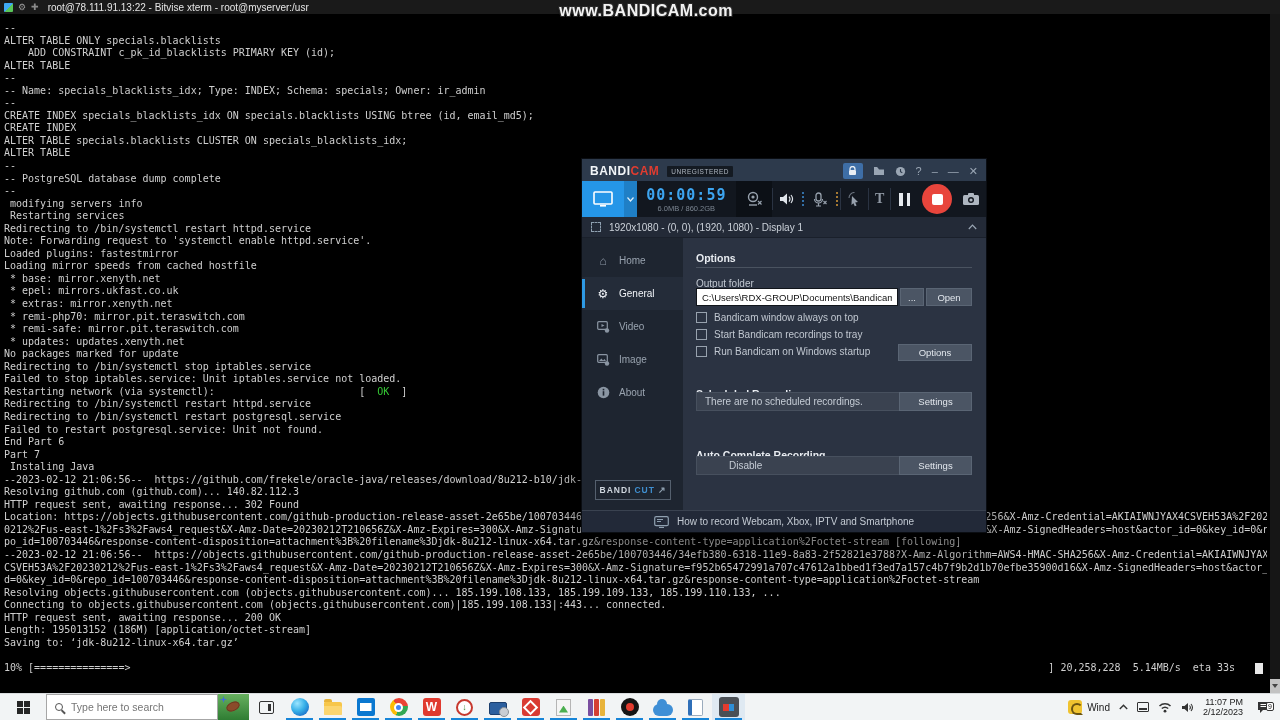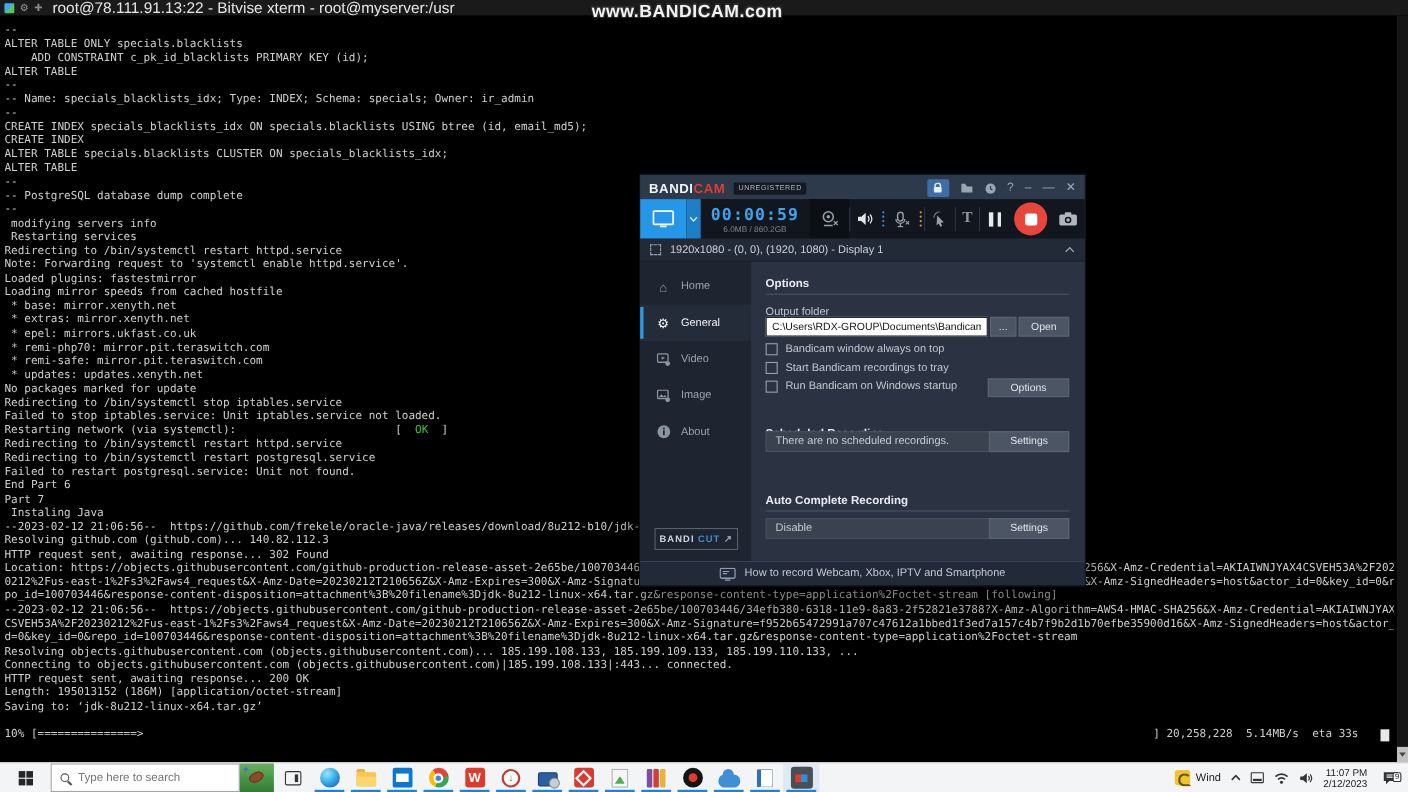--- a/index.html
+++ b/index.html
@@ -4,24 +4,24 @@
 <style>
   * { margin:0; padding:0; box-sizing:border-box; }
   html,body { width:1280px; height:720px; overflow:hidden; background:#000; font-family:"Liberation Sans",sans-serif; }
   .screen { position:relative; width:1280px; height:720px; background:#000; overflow:hidden; }
 
   
   .xterm-titlebar { position:absolute; top:0; left:0; right:0; height:14px; background:#1a1a1a; display:flex; align-items:center; gap:5px; padding-left:4px; }
   .xt-appicon { width:9px; height:9px; background:linear-gradient(135deg,#3fa9f5 50%,#59c659 50%); border-radius:1px; }
   .xt-gear { color:#9a9a9a; font-size:9px; line-height:9px; }
   .xt-plus { color:#8a8a8a; font-size:9px; line-height:9px; }
-  .xt-title { color:#e6e6e6; font-size:14px; margin-left:4px; }
+  .xt-title { color:#e6e6e6; font-size:10px; margin-left:4px; }
 
   
-  .watermark { position:absolute; top:2px; left:538px; width:195px; text-align:left; font-size:16px; font-weight:bold; letter-spacing:.5px; color:#f2f2f2;
+  .watermark { position:absolute; top:2px; left:538px; width:195px; text-align:right; font-size:16px; font-weight:bold; letter-spacing:.5px; color:#f2f2f2;
     text-shadow:-1px -1px 0 #2a2a2a,1px -1px 0 #2a2a2a,-1px 1px 0 #2a2a2a,1px 1px 0 #2a2a2a,0 2px 3px rgba(0,0,0,.9); z-index:50; }
 
   
   .terminal { position:absolute; top:14px; left:4px; right:13px; bottom:27px; padding-top:8px; font-family:"DejaVu Sans Mono",monospace; font-size:10px; color:#cfcfcf; overflow:hidden; }
   .tline { height:12.55px; line-height:12.55px; white-space:pre; overflow:hidden; }
   .progress-line { height:12.55px; line-height:12.55px; white-space:pre; display:flex; align-items:center; padding-right:4px; }
   .progress-spacer { flex:1; }
   .cursor-block { display:inline-block; width:8px; height:11px; background:#e8e8e8; margin-left:20px; }
   .term-scrollbar { position:absolute; top:14px; right:0; width:10px; bottom:27px; background:#161616; z-index:5; }
   .sb-down { position:absolute; bottom:0; left:0; right:0; height:14px; background:#c2c2c2; display:flex; align-items:center; justify-content:center; }
@@ -171,22 +171,22 @@
         <div class="tline"><span>--</span></div>
         <div class="tline"><span>-- PostgreSQL database dump complete</span></div>
         <div class="tline"><span>--</span></div>
         <div class="tline"><span> modifying servers info</span></div>
         <div class="tline"><span> Restarting services</span></div>
         <div class="tline"><span>Redirecting to /bin/systemctl restart httpd.service</span></div>
         <div class="tline"><span>Note: Forwarding request to 'systemctl enable httpd.service'.</span></div>
         <div class="tline"><span>Loaded plugins: fastestmirror</span></div>
         <div class="tline"><span>Loading mirror speeds from cached hostfile</span></div>
         <div class="tline"><span> * base: mirror.xenyth.net</span></div>
+        <div class="tline"><span> * epel: mirrors.ukfast.co.uk</span></div>
         <div class="tline"><span> * extras: mirror.xenyth.net</span></div>
-        <div class="tline"><span> * epel: mirrors.ukfast.co.uk</span></div>
         <div class="tline"><span> * remi-php70: mirror.pit.teraswitch.com</span></div>
         <div class="tline"><span> * remi-safe: mirror.pit.teraswitch.com</span></div>
         <div class="tline"><span> * updates: updates.xenyth.net</span></div>
         <div class="tline"><span>No packages marked for update</span></div>
         <div class="tline"><span>Redirecting to /bin/systemctl stop iptables.service</span></div>
         <div class="tline"><span>Failed to stop iptables.service: Unit iptables.service not loaded.</span></div>
         <div class="tline"><span>Restarting network (via systemctl):                        [  </span><span style="color: rgb(53, 201, 53);">OK</span><span>  ]</span></div>
         <div class="tline"><span>Redirecting to /bin/systemctl restart httpd.service</span></div>
         <div class="tline"><span>Redirecting to /bin/systemctl restart postgresql.service</span></div>
         <div class="tline"><span>Failed to restart postgresql.service: Unit not found.</span></div>
@@ -409,21 +409,21 @@
 
         <div class="bc-h" style="top:150px;">Scheduled Recording</div>
         <div class="bc-hr" style="top:165px;"></div>
         <div class="bc-row" style="top:154px;gap:31px;">
           <span class="row-text">There are no scheduled recordings.</span>
           <button class="btn btn-settings">Settings</button>
         </div>
 
         <div class="bc-h" style="top:211px;">Auto Complete Recording</div>
         <div class="bc-hr" style="top:226px;"></div>
-        <div class="bc-row" style="top:233px;">
+        <div class="bc-row" style="top:218px;padding-left:24px;">
           <span class="row-text">Disable</span>
           <button class="btn btn-settings">Settings</button>
         </div>
       </div>
     </div>
 
     <div class="bc-footer">
       <svg width="15" height="12" viewBox="0 0 15 12">
           <rect x="0.7" y="0.7" width="13.6" height="9" rx="1.5" fill="none" stroke="#8fa0b0" stroke-width="1.2"></rect>
           <path d="M3 3.5 h6 M3 5.5 h4" stroke="#8fa0b0" stroke-width="1"></path>

